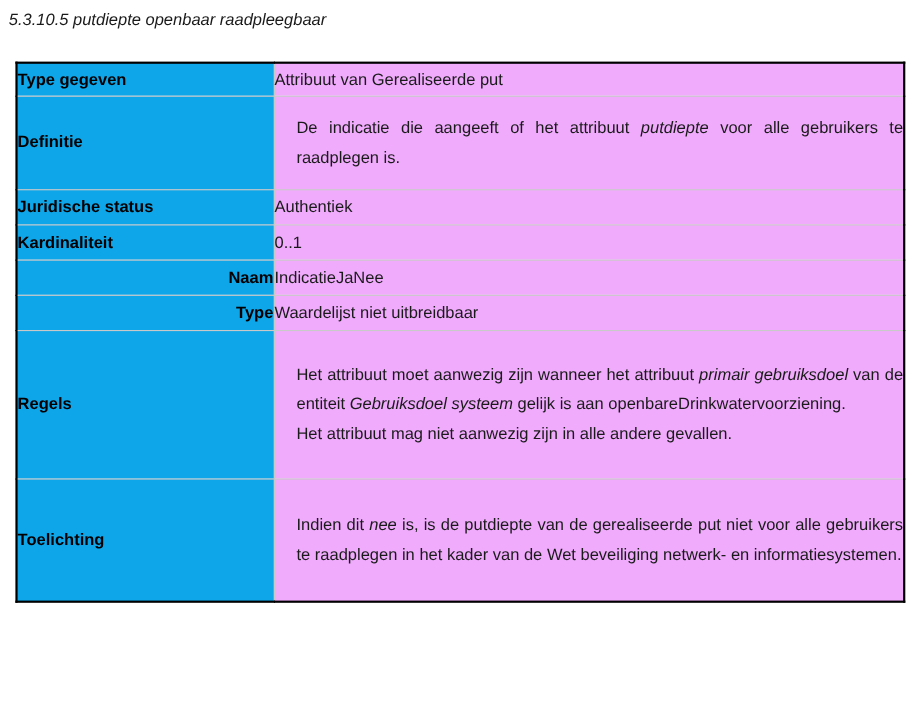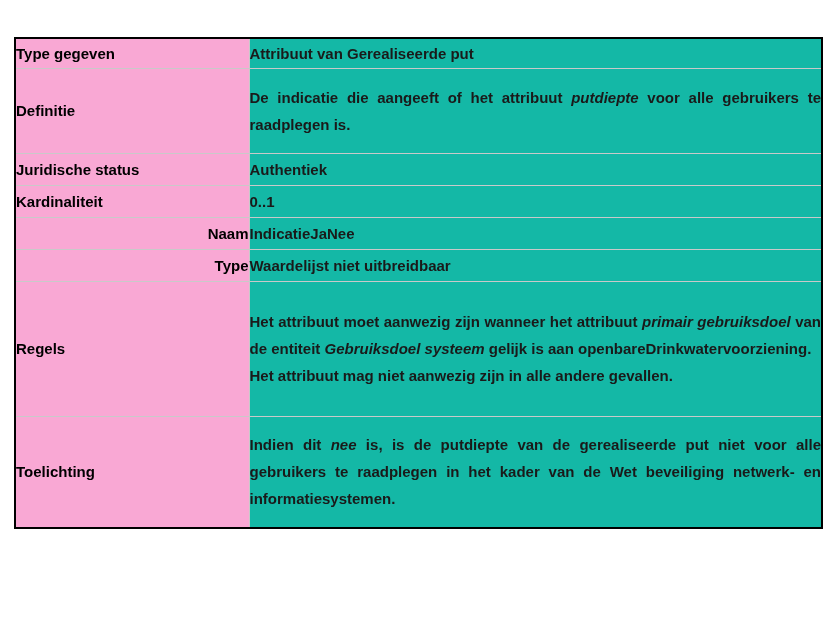--- a/index.html
+++ b/index.html
@@ -33,40 +33,39 @@
     font-size: 15px;
   }
   table.doc-table td {
     border: 1px solid #c9c9c9;
     vertical-align: middle;
     padding: 0;
     box-sizing: border-box;
   }
   td.label-cell {
     width: 234px;
-    background: #f9a8d4;
+    background: #0ea5e9;
     font-weight: bold;
     padding-left: 7px;
     padding-right: 6px;
     color: #000000;
   }
   td.label-cell.indent { padding-left: 16px; text-align: right; }
   td.domain-cell {
     background: #f1f1f1;
     font-weight: bold;
     padding-left: 7px;
     color: #000000;
   }
   td.value-cell {
-    background: #14b8a6;
+    background: #f0abfc;
     padding-left: 10px;
     padding-right: 9px;
-    font-weight: bold;
   }
-  td.value-cell.justify .para { text-align: justify; }
+  td.value-cell.justify .para { text-align: justify; margin-left: 20px; }
   .para {
     margin: 0;
     line-height: 27px;
   }
   .para em { font-style: italic; }
   
   tr.r0 { height: 30px; }
   tr.r1 { height: 85px; }
   tr.r2 { height: 32px; }
   tr.r3 { height: 32px; padding-left: 42px; }
@@ -75,20 +74,21 @@
   tr.r6 { height: 32px; }
   tr.r7 { height: 135px; }
   tr.r8 { height: 32px; }
   tr.r9 { height: 112px; }
 </style>
 </head>
 <body>
 
 <div class="page">
 
+  <h2 class="section-title">5.3.10.5 putdiepte openbaar raadpleegbaar</h2>
 
   <table class="doc-table">
     <tbody>
       <tr class="r0">
         <td class="label-cell">Type gegeven</td>
         <td class="value-cell">
           <div class="para"><span>Attribuut van Gerealiseerde put</span></div>
         </td>
       </tr>
 

